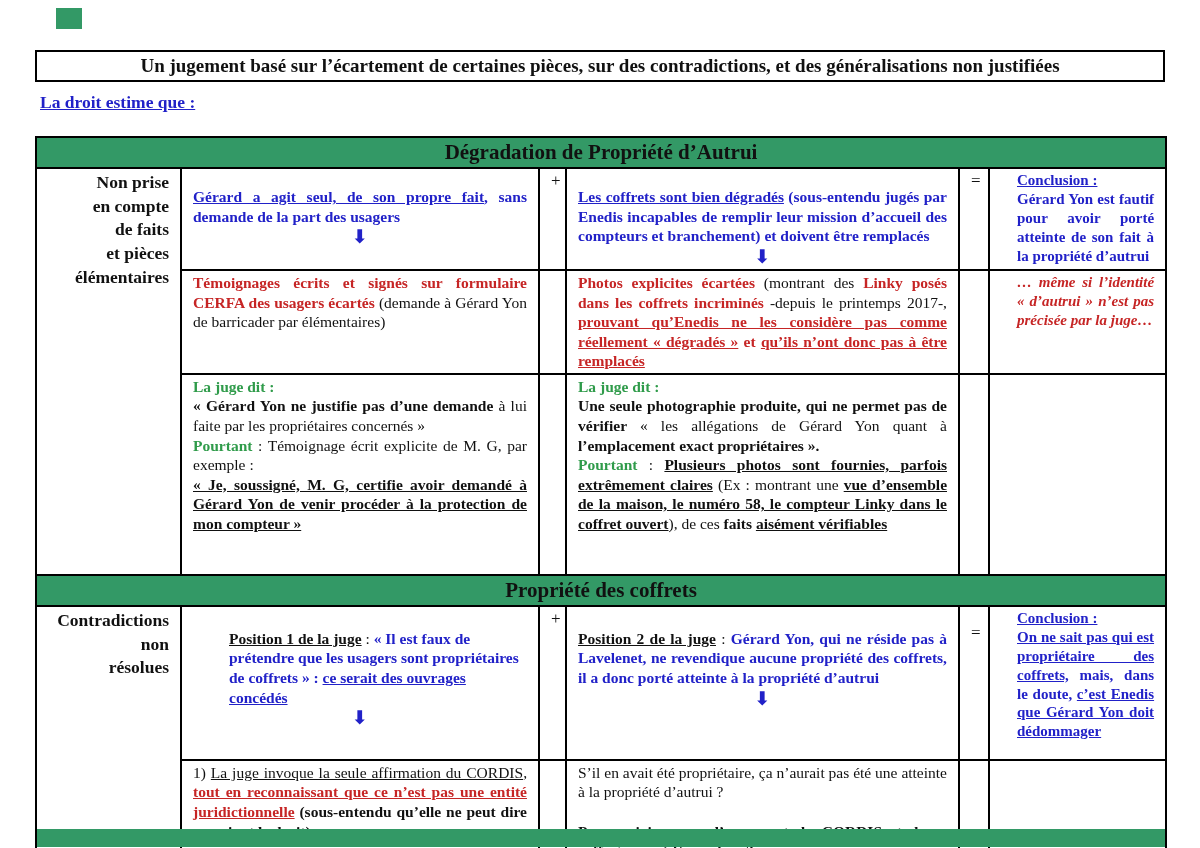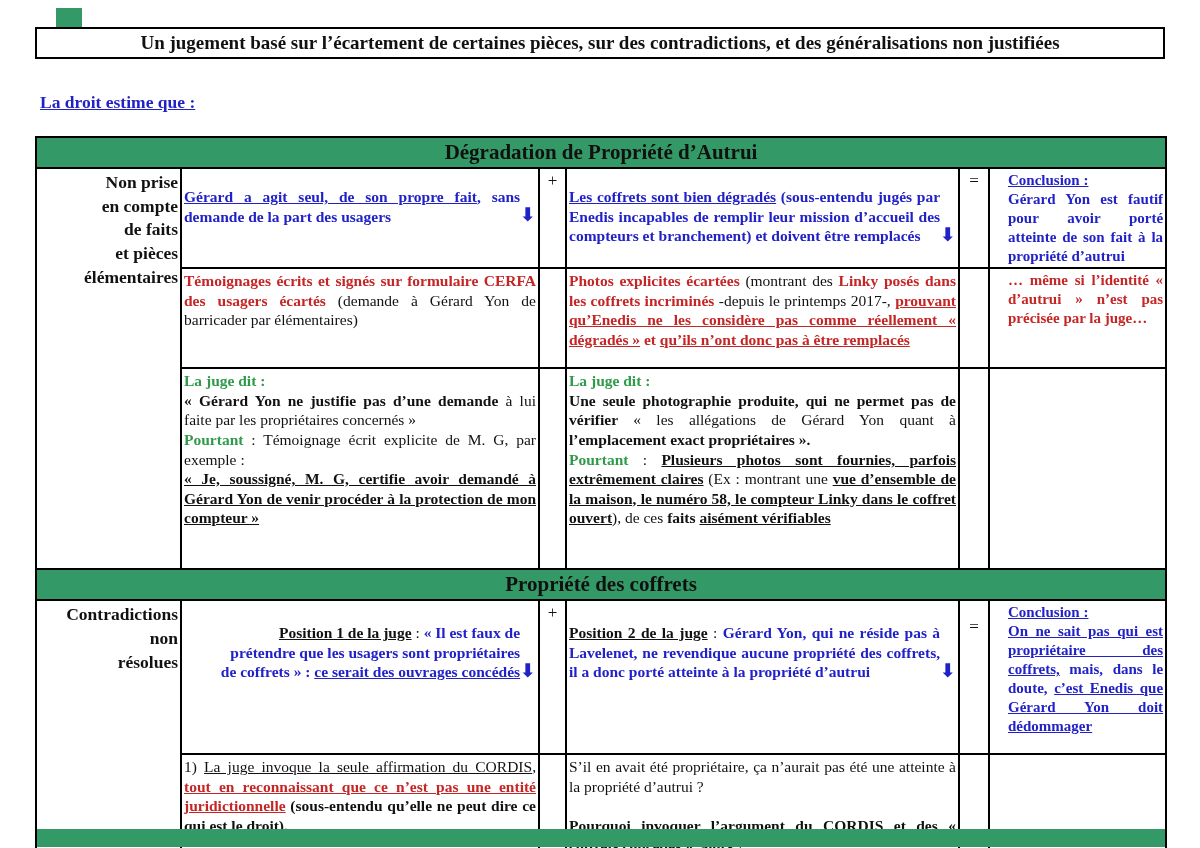--- a/index.html
+++ b/index.html
@@ -10,48 +10,48 @@
     --ink:#111111;
   }
   html,body{margin:0;padding:0;background:#ffffff;}
   .page{
     position:relative;width:1200px;height:848px;background:#ffffff;overflow:hidden;
     font-family:"Liberation Serif","DejaVu Serif",serif;color:var(--ink);
   }
   .deco-square{position:absolute;left:56px;top:8px;width:26px;height:21px;background:var(--green);}
   .deco-bottom-bar{position:absolute;left:37px;top:829px;width:1128px;height:18px;background:var(--green);}
   .title-box{
-    position:absolute;left:35px;top:27px;width:1126px;height:28px;border:2px solid #000;
+    position:absolute;left:35px;top:50px;width:1126px;height:28px;border:2px solid #000;
     display:flex;align-items:center;justify-content:center;
     font-weight:bold;font-size:19px;white-space:nowrap;
   }
   .subtitle{
     position:absolute;left:40px;top:92px;color:var(--blue);font-weight:bold;font-size:17.5px;
     text-decoration:underline;
   }
   table.judgment{
     position:absolute;left:35px;top:136px;width:1130px;
     border-collapse:collapse;table-layout:fixed;
   }
-  table.judgment td{border:2px solid #000;vertical-align:top;padding:2px 2px;overflow:hidden;}
+  table.judgment td{border:2px solid #000;vertical-align:top;padding:2px 11px;overflow:hidden;}
   td.sec-header{
     background:var(--green);text-align:center;font-weight:bold;font-size:21px;
     padding:0 4px;vertical-align:middle;
   }
   td.label-cell{
     vertical-align:middle;text-align:right;font-weight:bold;font-size:17.5px;
     line-height:1.35;white-space:pre-line;padding:2px 4px;
   }
   td.sep{vertical-align:middle;text-align:center;font-size:17px;padding:0;}
   td.sep.top-eq{vertical-align:top;padding-top:16px;}
   .cellB,.cellD{font-size:15.5px;line-height:1.26;text-align:justify;}
-  .cellB.left-align{text-align:right;margin-left:36px;}
+  .cellB.left-align{text-align:left;margin-left:36px;}
   .cellF{font-size:15px;line-height:1.26;text-align:justify;margin-left:16px;}
-  td.vmid{vertical-align:middle;}
-  .flexcell{display:flex;flex-direction:row;height:100%;}
+  td.vmid{vertical-align:middle;font-style:italic;}
+  .flexcell{display:flex;flex-direction:column;height:100%;}
   .rich .para{margin:0;}
   .pt1{padding-top:16px;}
   .pt2{padding-top:20px;}
   .arrow{
     margin-top:auto;text-align:center;color:var(--blue);
     font-family:"DejaVu Sans",sans-serif;font-weight:bold;font-size:19px;line-height:1.15;
   }
   .c-blue{color:var(--blue);}
   .c-red{color:var(--red);}
   .c-green{color:var(--greentxt);}

